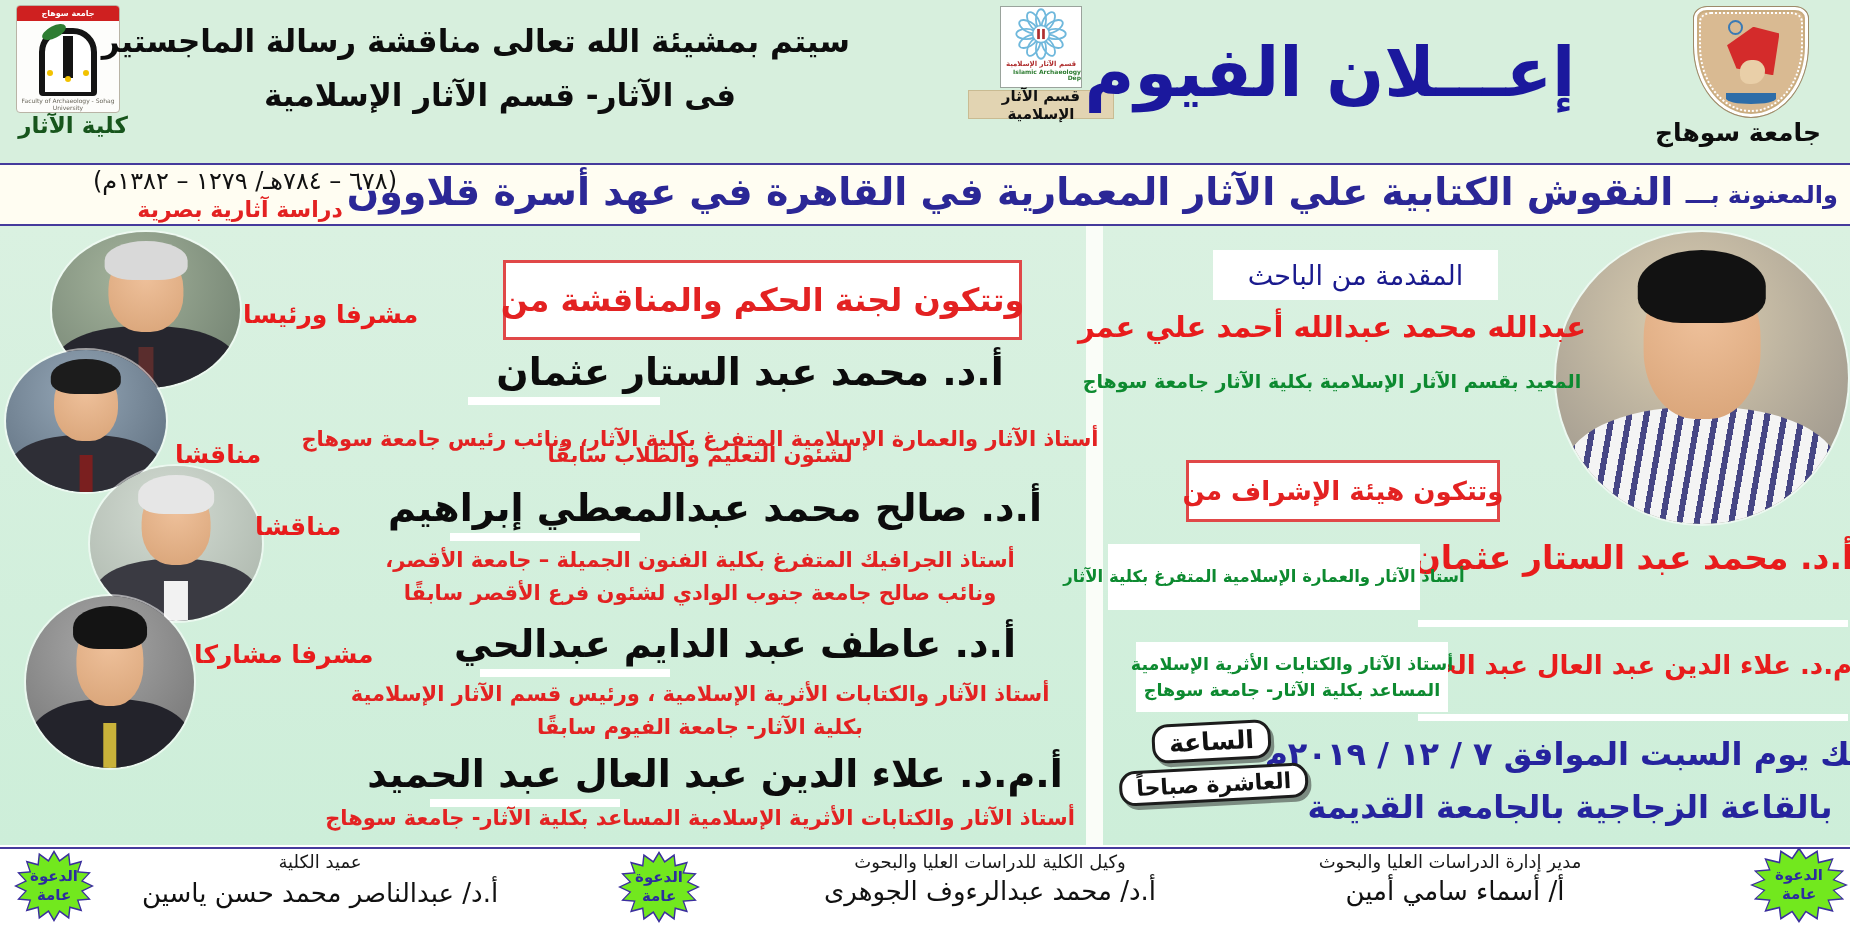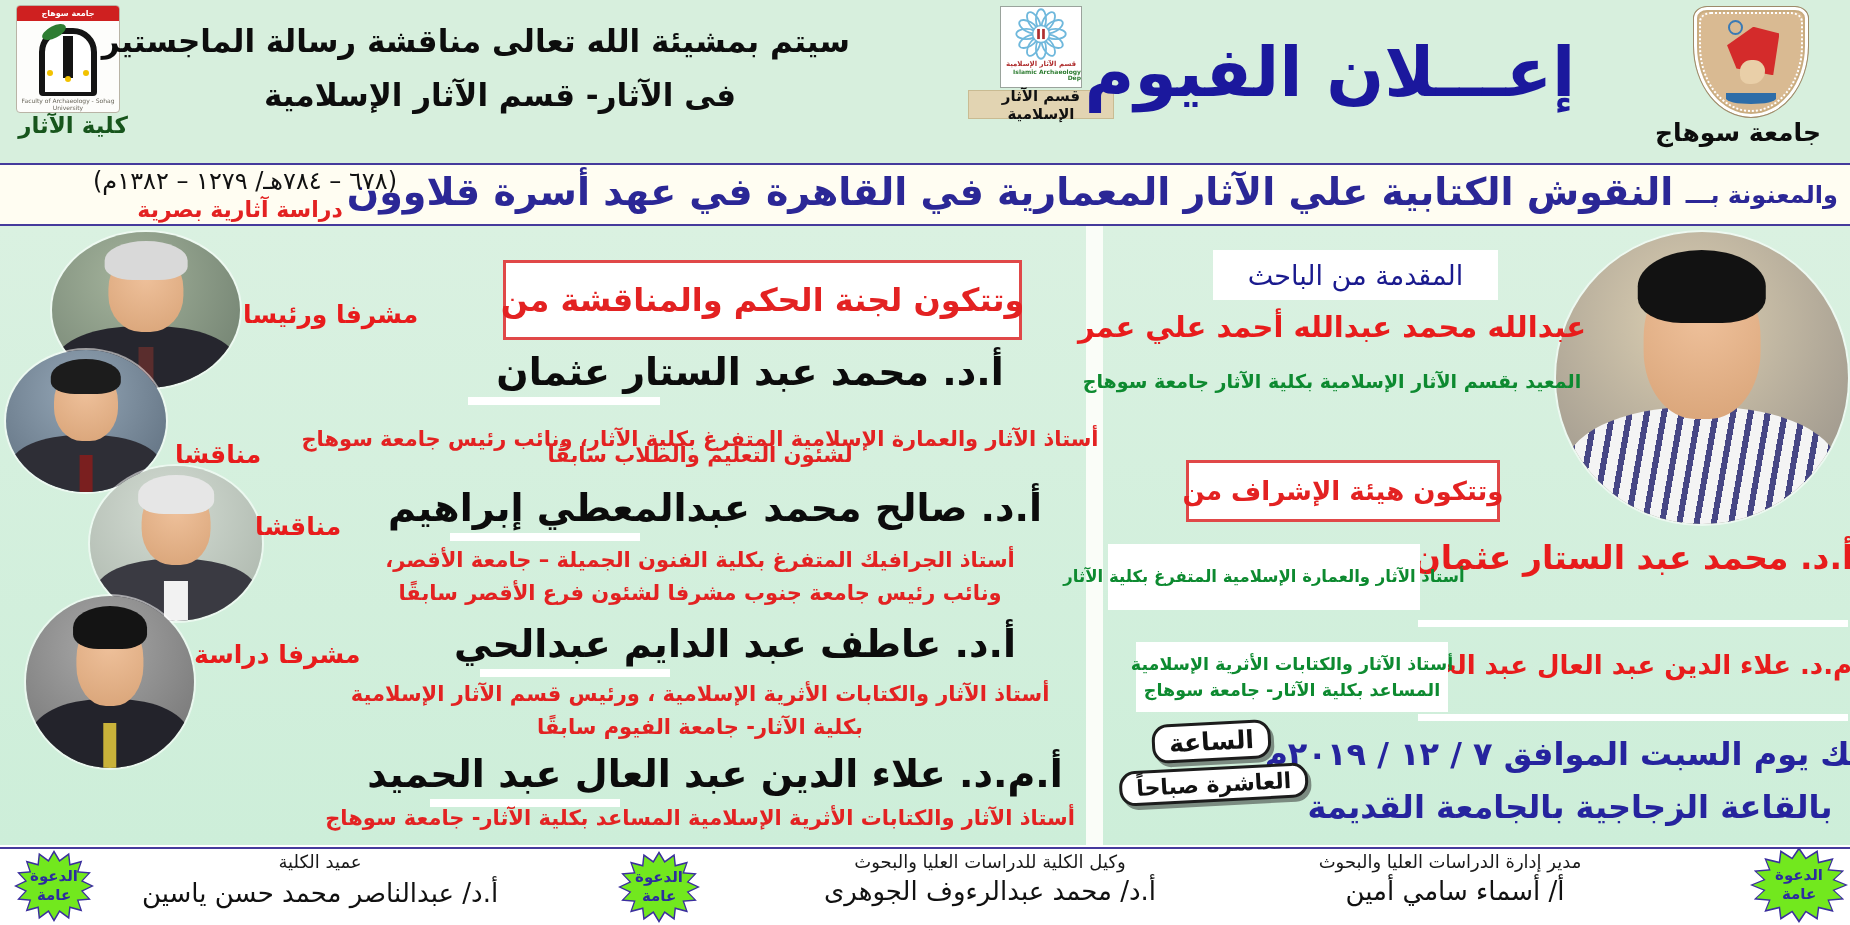--- a/index.html
+++ b/index.html
@@ -237,31 +237,31 @@
   <div class="avatar p4" style="left:26px;top:596px;width:168px;height:172px;">
     <div class="a-torso"></div>
     <div class="a-head"></div>
     <div class="a-hair"></div>
     <div class="a-tie"></div>
   </div>
 
   <div class="abs role-red nowrap" style="left:243px;top:300px;">مشرفا ورئيسا</div>
   <div class="abs role-red nowrap" style="left:175px;top:440px;">مناقشا</div>
   <div class="abs role-red nowrap" style="left:255px;top:512px;">مناقشا</div>
-  <div class="abs role-red nowrap" style="left:194px;top:640px;">مشرفا دراسة</div>
+  <div class="abs role-red nowrap" style="left:194px;top:640px;">مشرفا مشاركا</div>
 
   <div class="abs ctr name-black nowrap" style="left:420px;top:350px;width:660px;">أ.د. محمد عبد الستار عثمان</div>
   <div class="abs uline" style="left:468px;top:397px;width:192px;"></div>
   <div class="abs ctr desc-red nowrap" style="left:320px;top:427px;width:760px;">أستاذ الآثار والعمارة الإسلامية المتفرغ بكلية الآثار، ونائب رئيس جامعة سوهاج</div>
   <div class="abs ctr desc-red nowrap" style="left:320px;top:443px;width:760px;">لشئون التعليم والطلاب سابقًا</div>
 
   <div class="abs ctr name-black nowrap" style="left:350px;top:486px;width:730px;">أ.د.  صالح محمد عبدالمعطي إبراهيم</div>
   <div class="abs uline" style="left:450px;top:533px;width:190px;"></div>
   <div class="abs ctr desc-red nowrap" style="left:320px;top:548px;width:760px;">أستاذ الجرافيك المتفرغ بكلية الفنون الجميلة – جامعة الأقصر،</div>
-  <div class="abs ctr desc-red nowrap" style="left:320px;top:581px;width:760px;">ونائب رئيس جامعة جنوب مشرفا لشئون فرع الأقصر سابقًا</div>
+  <div class="abs ctr desc-red nowrap" style="left:320px;top:581px;width:760px;">ونائب صالح جامعة جنوب الوادي لشئون فرع الأقصر سابقًا</div>
 
   <div class="abs ctr name-black nowrap" style="left:390px;top:622px;width:690px;">أ.د.  عاطف عبد الدايم عبدالحي</div>
   <div class="abs uline" style="left:480px;top:669px;width:190px;"></div>
   <div class="abs ctr desc-red nowrap" style="left:320px;top:682px;width:760px;">أستاذ الآثار والكتابات الأثرية الإسلامية ، ورئيس قسم الآثار الإسلامية</div>
   <div class="abs ctr desc-red nowrap" style="left:320px;top:715px;width:760px;">بكلية الآثار- جامعة الفيوم سابقًا</div>
 
   <div class="abs ctr name-black nowrap" style="left:350px;top:752px;width:730px;">أ.م.د. علاء الدين عبد العال عبد الحميد</div>
   <div class="abs uline" style="left:430px;top:799px;width:190px;"></div>
   <div class="abs ctr desc-red nowrap" style="left:320px;top:806px;width:760px;">أستاذ الآثار والكتابات الأثرية الإسلامية المساعد بكلية الآثار- جامعة سوهاج</div>
 

